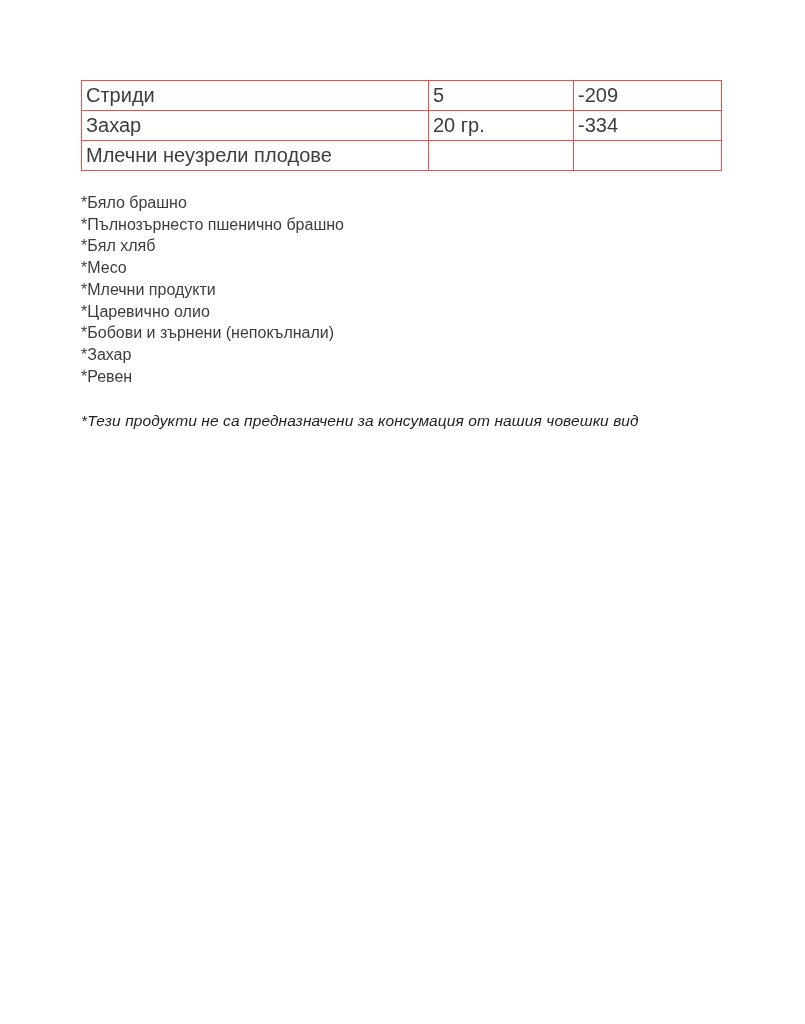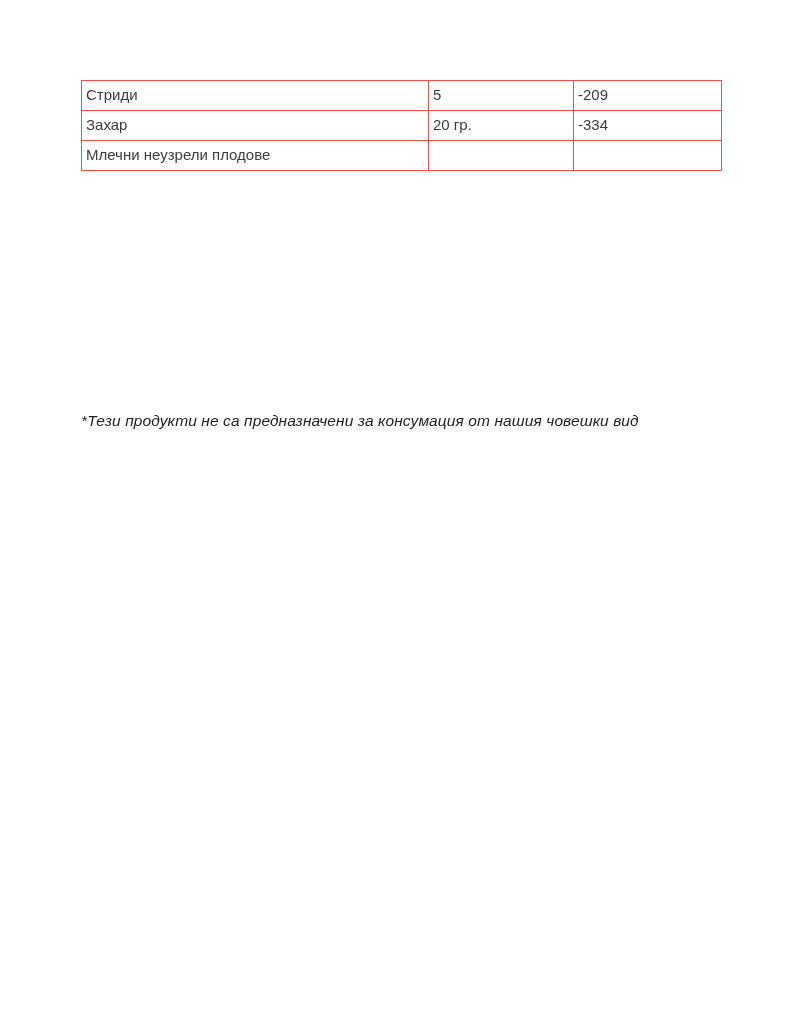--- a/index.html
+++ b/index.html
@@ -25,21 +25,21 @@
     position:absolute;
     left:81px;top:80px;
     border-collapse:collapse;
     table-layout:fixed;
     width:640px;
   }
   table.doc-table td{
     border:1.5px solid var(--border-color);
     height:26px;
     padding:1px 3px 2px 4px;
-    font-size:15px;
+    font-size:20px;
     line-height:1.25;
     vertical-align:middle;
     color:var(--text-color);
     white-space:nowrap;
     overflow:hidden;
   }
   .col-food{width:347px;}
   .col-amount{width:145px;}
   .col-value{width:148px;}
   .list{
@@ -87,16 +87,27 @@
         <td>-334</td>
       </tr>
       <tr>
         <td>Млечни неузрели плодове</td>
         <td></td>
         <td></td>
       </tr>
     </tbody>
   </table>
 
+  <div class="list">
+    <p>*Бяло брашно</p>
+    <p>*Пълнозърнесто пшенично брашно</p>
+    <p>*Бял хляб</p>
+    <p>*Месо</p>
+    <p>*Млечни продукти</p>
+    <p>*Царевично олио</p>
+    <p>*Бобови и зърнени (непокълнали)</p>
+    <p>*Захар</p>
+    <p>*Ревен</p>
+  </div>
 
   <p class="footnote">*Тези продукти не са предназначени за консумация от нашия човешки вид</p>
 
 </div>
 
 </body></html>

